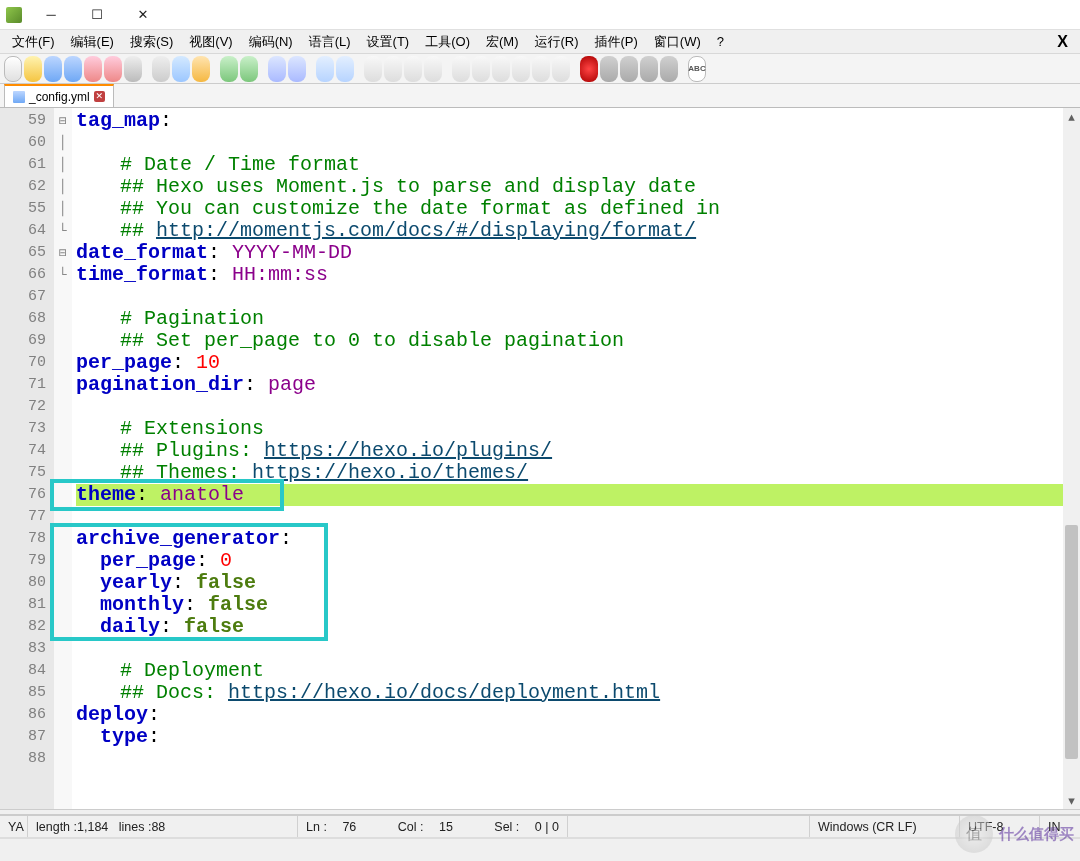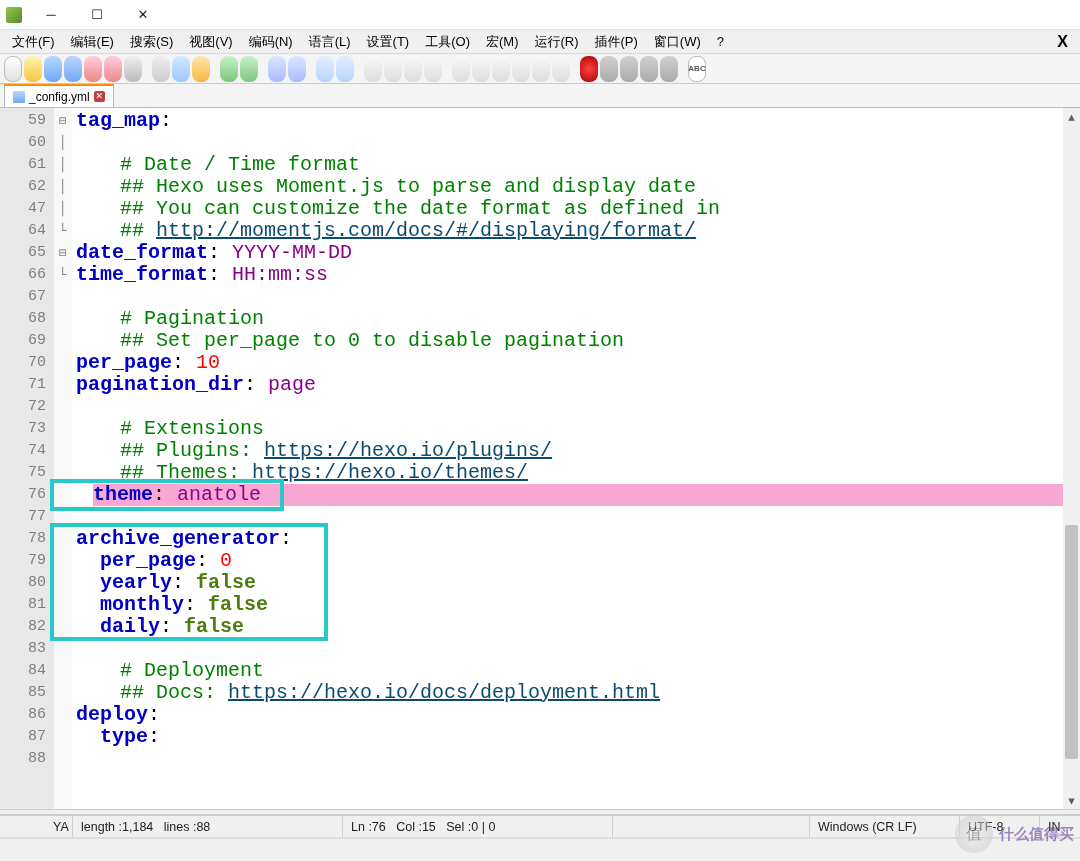--- a/index.html
+++ b/index.html
@@ -118,21 +118,21 @@
   white-space: pre;
   position: relative;
 }
 .code .line { height: 22px; position: relative;}
 .kw { color: #0000C4; font-weight: bold;}
 .str { color: #8B008B;}
 .cmt { color: #008000; margin-left: 44px;}
 .url { color: #0c4a6e; text-decoration: underline;}
 .num { color: #ff0000;}
 .bool { color: #4d7c0f; font-weight: bold;}
-.current-line { background: #f9a8d4; margin-left: 17px;}
+.current-line { background: #bef264;}
 
 .hlbox {
   position: absolute;
   border: 4px solid #28c8c8;
   background: transparent;
   pointer-events: none;
 }
 
 .vscroll {
   width: 17px;
@@ -254,21 +254,21 @@
     <span class="tab-close">✕</span>
   </div>
 </div>
 
 <div class="editor-wrap">
   <div class="gutter" id="gutter">
       <div>59</div>
       <div>60</div>
       <div>61</div>
       <div>62</div>
-      <div>47</div>
+      <div>55</div>
       <div>64</div>
       <div>65</div>
       <div>66</div>
       <div>67</div>
       <div>68</div>
       <div>69</div>
       <div>70</div>
       <div>71</div>
       <div>72</div>
       <div>73</div>
@@ -329,26 +329,26 @@
     <div class="track">
         <div class="thumb"></div>
       </div>
     <div class="arr">▾</div>
   </div>
 </div>
 
 <div class="hdivider"></div>
 
 <div class="statusbar">
-  <div class="cell" style="width:28px;margin-left:45px;">YA</div>
+  <div class="cell" style="width:28px;">YA</div>
   <div class="cell" style="width:270px;">
     <span>length : </span><span>1,184</span>&nbsp;&nbsp;&nbsp;
     <span>lines : </span><span>88</span>
   </div>
-  <div class="cell" style="width:270px;">
+  <div class="cell" style="width:270px;justify-content:space-between;">
     <span>Ln : </span><span>76</span>&nbsp;&nbsp;&nbsp;
     <span>Col : </span><span>15</span>&nbsp;&nbsp;&nbsp;
     <span>Sel : </span><span>0 | 0</span>
   </div>
   <div class="cell" style="flex:1"></div>
   <div class="cell" style="width:150px;">Windows (CR LF)</div>
   <div class="cell" style="width:80px;text-align:right;">UTF-8</div>
   <div class="cell" style="width:40px; border-right:none;">IN</div>
 </div>
 <div class="bottom-border"></div>

